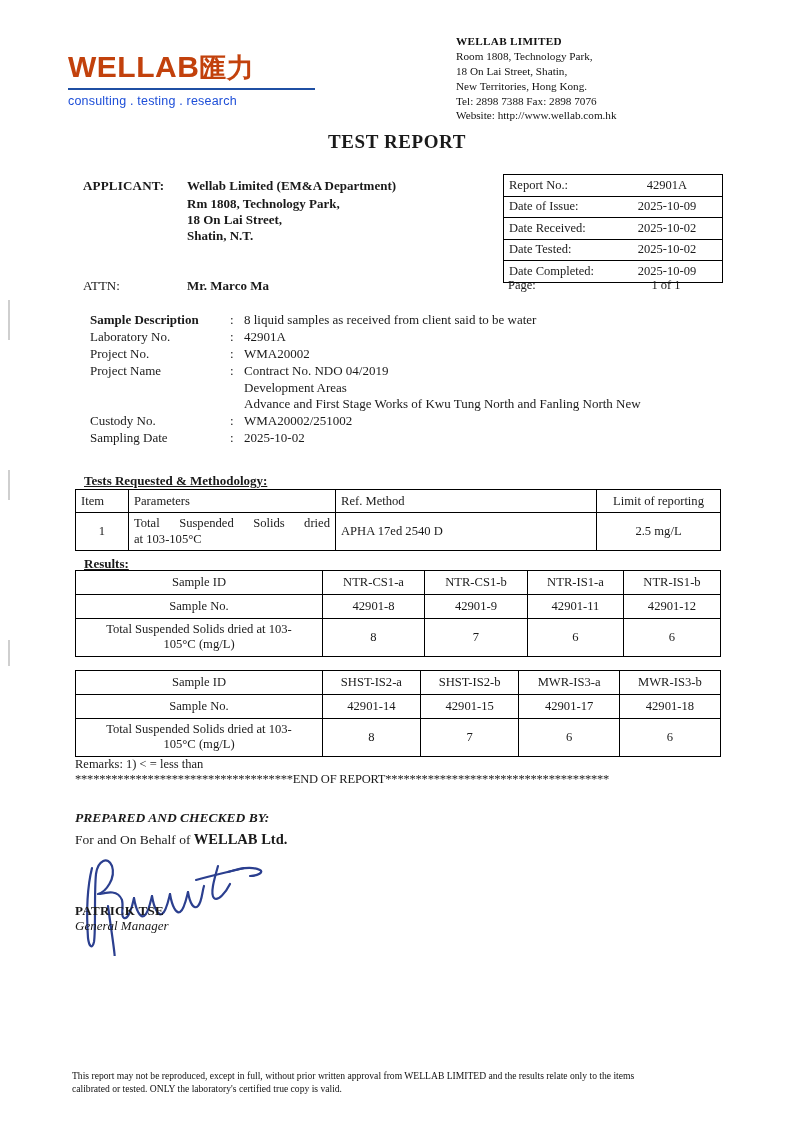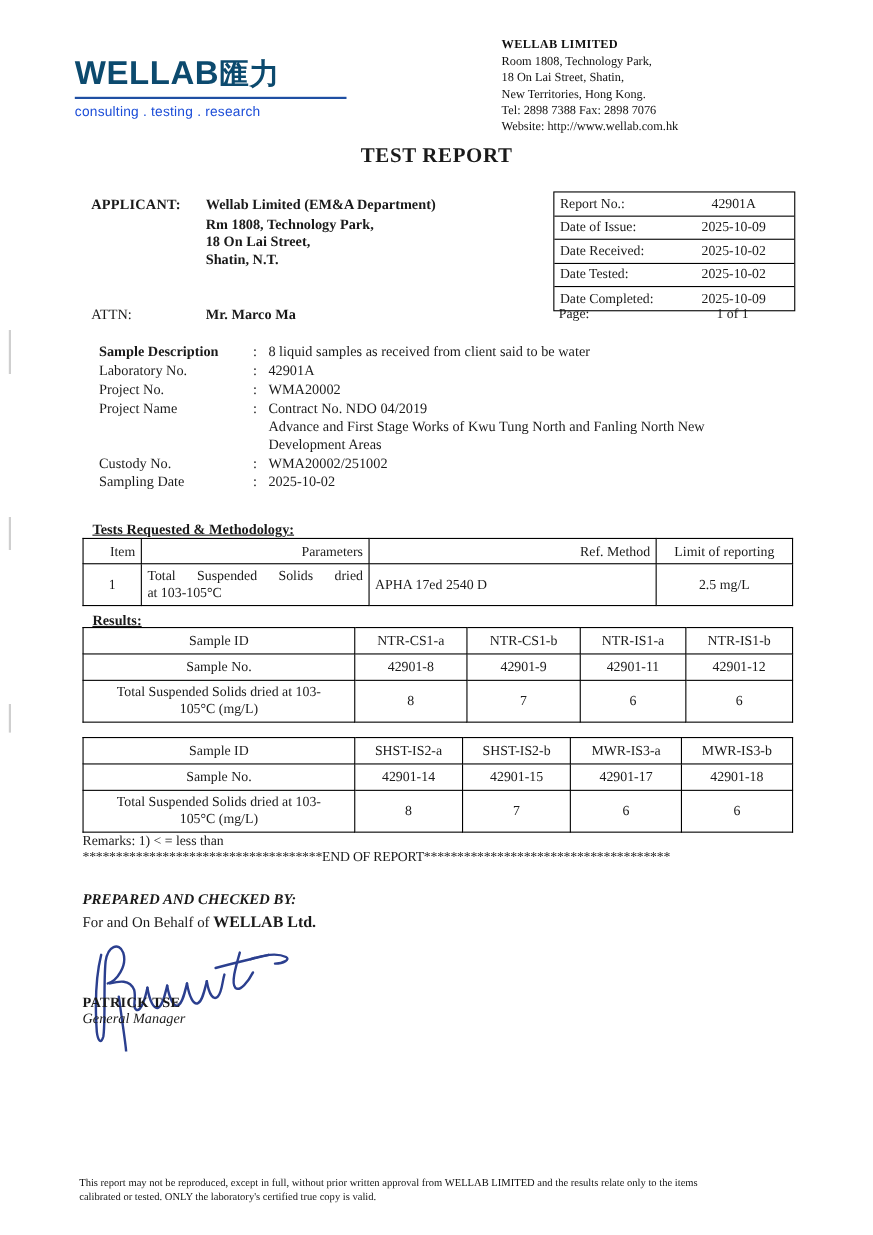--- a/index.html
+++ b/index.html
@@ -32,21 +32,21 @@
   .logo-block {
     position: absolute;
     left: 0;
     top: 18px;
     width: 330px;
   }
   .logo-main {
     font-family: "Liberation Sans", sans-serif;
     font-weight: bold;
     font-size: 30px;
-    color: #0c4a6e;
+    color: #c2410c;
     letter-spacing: 0.5px;
     line-height: 1;
   }
   .logo-main .cjk {
     font-family: "DejaVu Sans", sans-serif;
     font-size: 27px;
   }
   .logo-rule {
     margin-top: 6px;
     border-top: 2px solid #1f4fa3;
@@ -207,21 +207,21 @@
     position: absolute;
     top: 489px;
     left: 75px;
     width: 646px;
   }
   .tbl-tests td { height: 16px; }
   .tbl-tests .c-item { width: 42px; text-align: center; }
   .tbl-tests .c-param { width: 196px; }
   .tbl-tests .c-ref { width: 250px; }
   .tbl-tests .c-lim { text-align: center; }
-  .tbl-tests .hdr td { text-align: right; }
+  .tbl-tests .hdr td { text-align: left; }
   .tbl-tests .hdr .c-lim { text-align: center; }
   .tbl-tests .param-cell {
     text-align: justify;
     text-align-last: justify;
     line-height: 1.25;
   }
   .tbl-tests .param-cell .l2 { text-align-last: left; }
 
   .tbl-res {
     position: absolute;
@@ -399,22 +399,22 @@
     <div class="sd-row">
       <div class="sd-key">Project No.</div>
       <div class="sd-colon">:</div>
       <div class="sd-val">WMA20002</div>
     </div>
     <div class="sd-row">
       <div class="sd-key">Project Name</div>
       <div class="sd-colon">:</div>
       <div class="sd-val">Contract No. NDO 04/2019</div>
     </div>
+    <div class="sd-cont">Development Areas</div>
     <div class="sd-cont">Advance and First Stage Works of Kwu Tung North and Fanling North New</div>
-    <div class="sd-cont">Development Areas</div>
     <div class="sd-row">
       <div class="sd-key">Custody No.</div>
       <div class="sd-colon">:</div>
       <div class="sd-val">WMA20002/251002</div>
     </div>
     <div class="sd-row">
       <div class="sd-key">Sampling Date</div>
       <div class="sd-colon">:</div>
       <div class="sd-val">2025-10-02</div>
     </div>

